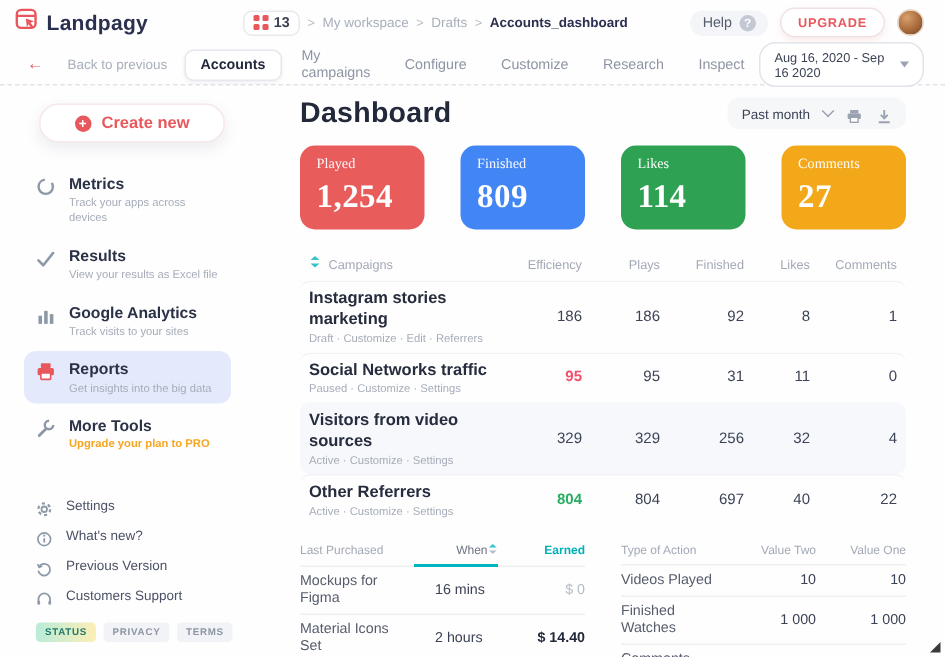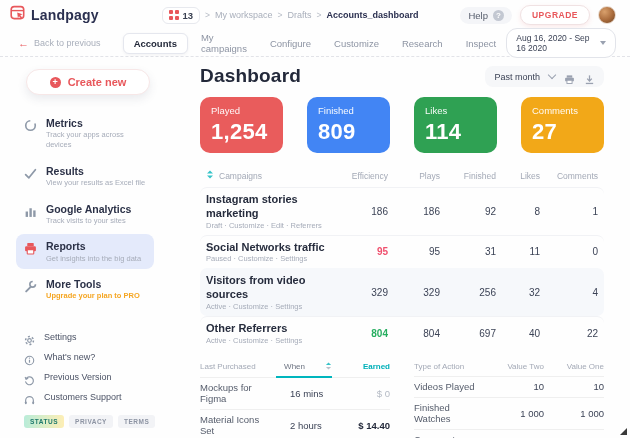--- a/index.html
+++ b/index.html
@@ -22,21 +22,21 @@
   .top-right { display:flex; align-items:center; gap:8px; }
   .help-pill { display:flex; align-items:center; gap:5px; background:#f4f5f8; border-radius:10px; padding:3px 8px; font-size:9.5px; color:#555c6b; }
   .q-icon { width:11px; height:11px; border-radius:50%; background:#c3c8d2; color:#fff; font-size:8px; display:flex; align-items:center; justify-content:center; font-weight:bold; }
   .upgrade-btn { background:#fff; border:1px solid #f0e2e3; border-radius:11px; padding:4px 11px; font-size:8.5px; font-weight:bold; color:#e8575b; letter-spacing:.5px; box-shadow:0 2px 5px rgba(232,87,91,.12); cursor:pointer; }
   .avatar { width:18px; height:18px; border-radius:50%; background:radial-gradient(circle at 35% 30%, #d9a06c 0%, #a96b3c 55%, #6e4322 100%); border:1px solid #e8d9cd; }
 
   
   .navrow { height:27px; display:flex; align-items:center; padding:0 14px 0 18px; border-bottom:1px dashed #e2e3e8; }
   .back { display:flex; align-items:center; gap:5px; width:138px; }
   .back-arrow { color:#e8575b; font-size:11px; }
-  .back-label { font-size:9px; color:#a9afbb; }
+  .back-label { font-size:9px; color:#a9afbb;margin-left:11px; }
   .tabs { display:flex; align-items:center; gap:3px; flex:1; }
   .tab { font-size:9.5px; color:#8d94a3; padding:4px 10px; cursor:pointer; }
   .tab.active { background:#fff; border:1px solid #e5e7ee; border-radius:6px; color:#23293a; font-weight:bold; box-shadow:0 1px 3px rgba(30,40,70,.06); }
   .daterange { display:flex; align-items:center; gap:6px; border:1px solid #e2e4ea; border-radius:11px; padding:4px 9px; font-size:8.5px; color:#3c4356; background:#fff; cursor:pointer; }
   .tri-down { width:0; height:0; border-left:3px solid transparent; border-right:3px solid transparent; border-top:4px solid #9aa1b0; }
 
   
   .body-wrap { flex:1; display:flex; min-height:0; }
   .sidebar { width:168px; display:flex; flex-direction:column; padding:12px 14px 8px 16px; }
   .main { flex:1; padding:4px 26px 0 32px; min-width:0; position:relative; }
@@ -52,29 +52,29 @@
   .si-sub { font-size:7.5px; color:#a6acb9; line-height:1.3; }
   .si-sub.pro { color:#f5a623; font-weight:bold; }
   .side-spacer { flex:1; }
   .side-link { display:flex; align-items:center; gap:9px; padding:4px 8px; cursor:pointer; }
   .sl-label { font-size:9px; color:#4b5265; }
   .foot-badges { display:flex; gap:5px; padding:8px 4px 2px 8px; }
   .badge { font-size:6.5px; letter-spacing:.5px; color:#8d94a3; background:#f2f3f6; border-radius:3px; padding:3px 6px; font-weight:bold; cursor:pointer; }
   .badge.status { background:linear-gradient(90deg,#b9ecd9,#fdeeb5); color:#1f7a6d; }
 
   
-  .main-head { display:flex; align-items:flex-end; justify-content:space-between; margin:4px 0 10px; }
+  .main-head { display:flex; align-items:flex-start; justify-content:space-between; margin:4px 0 10px; }
   .page-title { font-size:19px; font-weight:bold; color:#23293a; letter-spacing:.2px; }
   .period-ctrl { display:flex; align-items:center; gap:9px; background:#f6f7f9; border-radius:8px; padding:5px 9px; cursor:pointer; }
   .period-label { font-size:9px; color:#3c4356; }
   .chev { width:6px; height:6px; border-right:1.4px solid #9aa1b0; border-bottom:1.4px solid #9aa1b0; transform:rotate(45deg); margin-top:-3px; }
   .ctrl-ic { width:11px; height:11px; }
 
   
-  .cards { display:flex; gap:24px; margin-bottom:14px; }
+  .cards { display:flex; gap:24px; margin-bottom:14px;font-family:Liberation Serif, serif; }
   .card { flex:1; height:56px; border-radius:10px; padding:8px 11px; color:#fff; cursor:pointer; }
   .card .c-label { font-size:9.5px; opacity:.95; margin-bottom:3px; }
   .card .c-value { font-size:22px; font-weight:bold; letter-spacing:.3px; }
   .card.played { background:#e95c5c; }
   .card.finished { background:#4285f4; }
   .card.likes { background:#2fa153; }
   .card.comments { background:#f2a818; }
 
   
   .c-grid { display:grid; grid-template-columns:1fr 60px 52px 56px 44px 58px; align-items:center; }
@@ -90,21 +90,21 @@
   .c-num.green { color:#27ae60; font-weight:bold; }
 
   
   .tables { display:flex; gap:24px; margin-top:10px; }
   .tbl { flex:1; }
   .p-grid { display:grid; grid-template-columns:1fr 56px 58px; align-items:center; }
   .a-grid { display:grid; grid-template-columns:1fr 56px 60px; align-items:center; }
   .t-headrow { padding:2px 0 5px; }
   .t-head { font-size:8px; color:#a3a9b6; text-align:right; }
   .t-head.first { text-align:left; }
-  .t-head.sorted { color:#6b7280; display:flex; justify-content:flex-end; align-items:center; gap:20px; border-bottom:2px solid #00b5bd; padding-bottom:4px; margin-bottom:-6px; }
+  .t-head.sorted { color:#6b7280; display:flex; justify-content:flex-end; align-items:center; gap:0; border-bottom:2px solid #00b5bd; padding-bottom:4px; margin-bottom:-6px; }
   .t-head.earned { color:#00b0b9; font-weight:bold; }
   .t-row { padding:4.5px 0; border-top:1px solid #efefef; }
   .t-cell { font-size:9.5px; color:#555c6b; }
   .t-num { font-size:9.5px; color:#3c4356; text-align:right; }
   .t-num.bold { font-weight:bold; color:#23293a; }
   .t-num.muted { color:#b4bac4; }
 
   .resize-handle { position:absolute; right:3px; bottom:3px; width:0; height:0; border-left:7px solid transparent; border-bottom:7px solid #3a3a3a; cursor:nwse-resize; }
 </style>
 </head>

